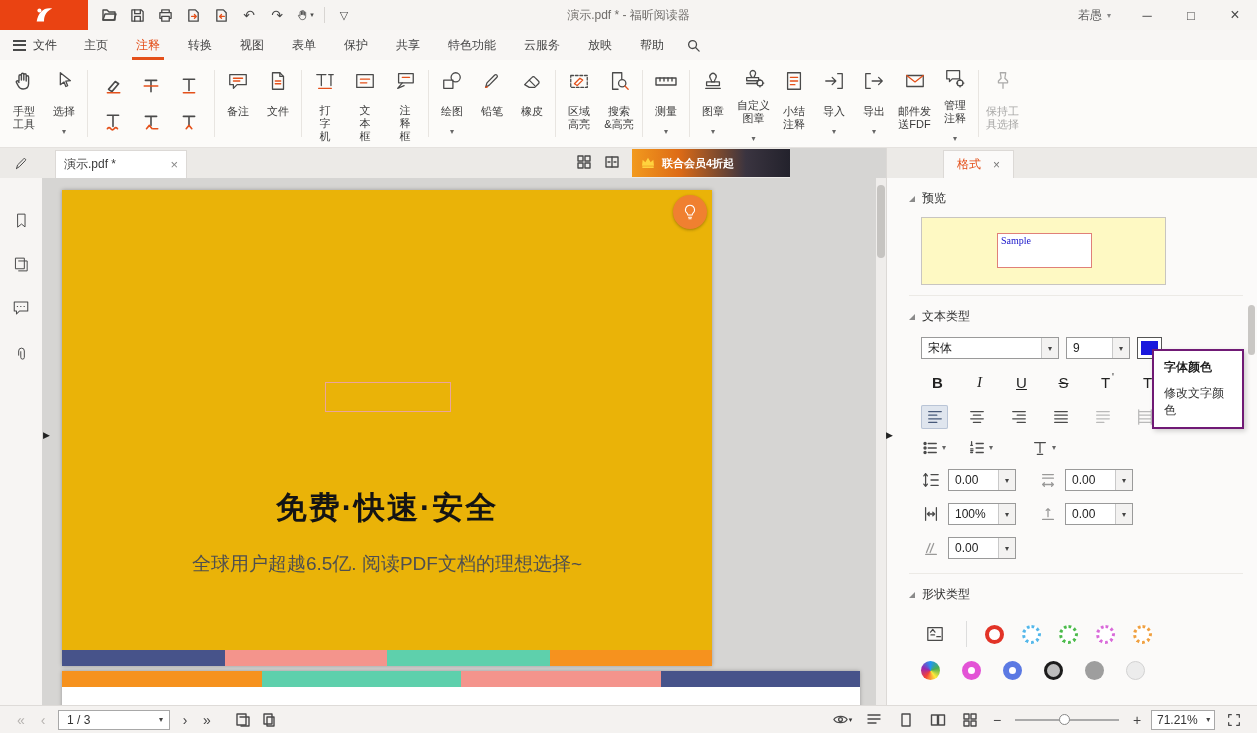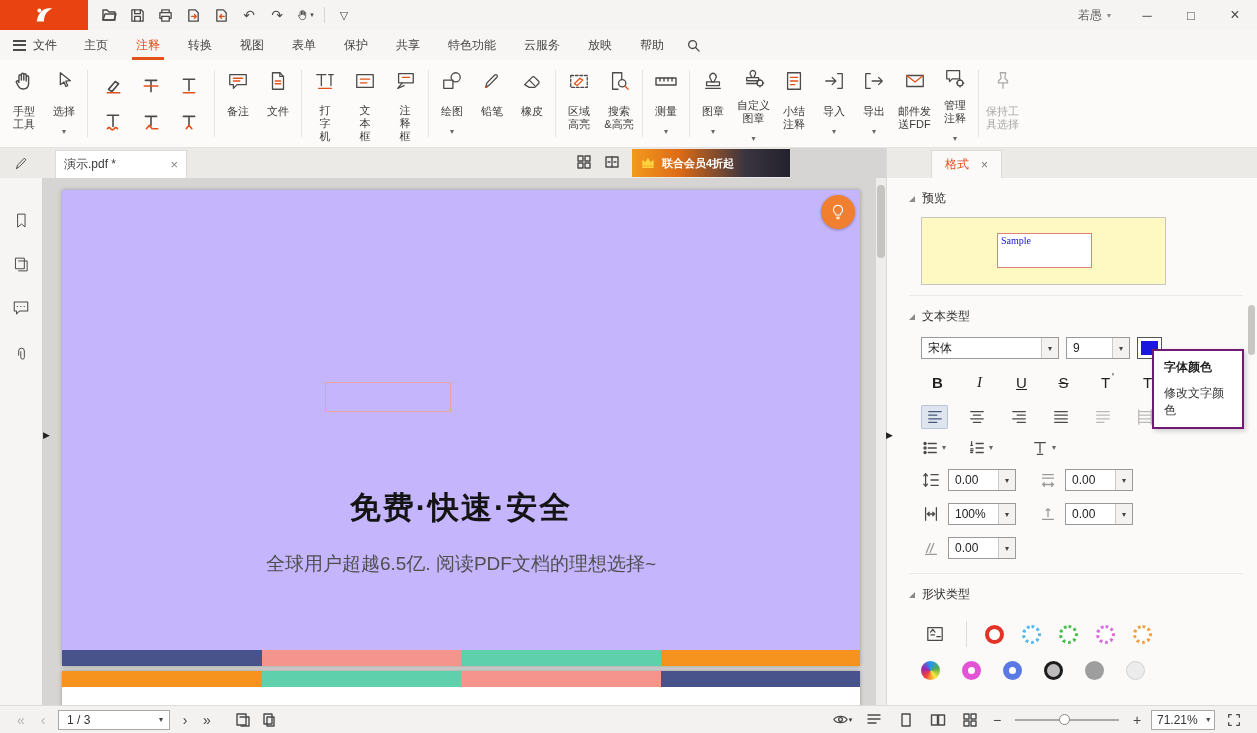--- a/index.html
+++ b/index.html
@@ -46,37 +46,37 @@
   .tclose { margin-left:auto; color:#888; font-size:13px; }
   .tabicons { display:flex; gap:12px; margin-left:auto; align-items:center; height:100%; padding-right:10px; }
   .promo { width:158px; height:28px; display:flex; align-items:center; gap:6px; padding:0 8px; background:linear-gradient(90deg,#f29a1e,#dd6b16 30%,#3a3440 72%,#23222c); color:#fff; font-weight:bold; font-size:11px; flex:none; margin-right:-10px; }
 
   
   .sidebar { position:absolute; top:178px; left:0; width:42px; bottom:28px; background:#f7f5f3; }
   .sico { position:absolute; left:0; width:42px; height:24px; display:flex; align-items:center; justify-content:center; }
 
   
   .docarea { position:absolute; top:178px; left:42px; width:844px; bottom:28px; background:#d6d5d3; overflow:hidden; }
-  .page1 { position:absolute; left:20px; top:12px; width:798px; height:476px; background:#c4b5fd; box-shadow:0 0 4px rgba(0,0,0,.28); }
+  .page1 { position:absolute; left:20px; top:12px; width:650px; height:476px; background:#eab308; box-shadow:0 0 4px rgba(0,0,0,.28); }
   .page2 { position:absolute; left:20px; top:493px; width:798px; height:40px; background:#fff; box-shadow:0 0 4px rgba(0,0,0,.28); }
   .bulb { position:absolute; right:5px; top:5px; width:34px; height:34px; border-radius:50%; background:#f08030; display:flex; align-items:center; justify-content:center; box-shadow:0 1px 3px rgba(0,0,0,.3); }
   .redbox { position:absolute; left:263px; top:192px; width:126px; height:30px; border:1px solid #eba49b; }
   .heading { position:absolute; top:297px; left:0; right:0; text-align:center; font-size:31px; font-weight:bold; color:#141414; letter-spacing:2px; }
   .subtitle { position:absolute; top:361px; left:0; right:0; text-align:center; font-size:19px; color:#4f4f4f; }
   .stripes { position:absolute; left:0; right:0; bottom:0; height:16px; display:flex; }
   .stripes2 { position:absolute; left:0; right:0; top:0; height:16px; display:flex; }
   .stripes i, .stripes2 i { flex:1; }
   .c-navy{background:#47538a} .c-salmon{background:#f4948c} .c-teal{background:#5ed0ac} .c-orange{background:#f6921e}
   .dscroll { position:absolute; right:0; top:0; bottom:0; width:10px; background:#efedeb; }
   .dthumb { position:absolute; left:1px; width:8px; top:7px; height:73px; background:#c6c4c1; border-radius:4px; }
   .handle { position:absolute; font-size:9px; color:#222; z-index:6; }
 
   
   .panel { position:absolute; top:148px; left:886px; right:0; bottom:28px; background:#fbfaf9; border-left:1px solid #dcd9d6; }
-  .ptabrow { height:30px; background:#eceae7; display:flex; align-items:flex-end; padding-left:44px; }
+  .ptabrow { height:30px; background:#eceae7; display:flex; align-items:flex-end; padding-left:56px; }
   .ptab { height:28px; background:#fbfaf9; display:flex; align-items:center; gap:12px; padding:0 13px; color:#e4501a; border:1px solid #dcd9d6; border-bottom:none; }
   .pbody { padding:0 14px 0 22px; }
   .psec { padding-top:2px; }
   .psec + .psec { border-top:1px solid #eceae6; margin-top:8px; }
   .phead { display:flex; align-items:center; gap:7px; padding:10px 0 8px 0; color:#2f2f2f; }
   .tri { width:0; height:0; border-left:6px solid transparent; border-bottom:6px solid #8a8a8a; }
   .pvbox { margin:2px 0 10px 12px; width:245px; height:68px; background:#fef9c3; border:1px solid #c8c5c1; position:relative; }
   .pvrect { position:absolute; left:75px; top:15px; width:95px; height:35px; border:1px solid #e08078; background:#fff; }
   .pvsample { position:absolute; left:3px; top:1px; font-family:"Liberation Serif","DejaVu Serif",serif; font-size:10px; color:#1714c9; }
   .fontrow { display:flex; gap:7px; margin:4px 0 10px 12px; align-items:center; }
@@ -179,20 +179,21 @@
       <span class="qbtn">↷</span>
       <span class="qbtn">
           <svg class="i" width="14" height="14" viewBox="0 0 24 24">
             <path d="M7 12V7a1.2 1.2 0 0 1 2.4 0v4M9.4 11V5.5a1.2 1.2 0 0 1 2.4 0V11M11.8 11V6a1.2 1.2 0 0 1 2.4 0v6M14.2 12V8a1.2 1.2 0 0 1 2.4 0v6.5c0 3.5-2.2 5.5-5.5 5.5-2.5 0-3.8-1-4.8-3l-1.9-3.6c-.6-1.1.8-2.1 1.7-1.2L7 13.5"></path>
           </svg>
           <span style="font-size:7px">▾</span>
         </span>
       <span class="qsep"></span>
       <span class="qbtn" style="font-size:11px">▽</span>
     </div>
+    <div class="tb-title">演示.pdf * - 福昕阅读器</div>
     <div class="tb-right">
       <span class="user">
           <span>若愚</span>
           <span style="font-size:8px;color:#888">▾</span>
         </span>
       <span class="winbtn">─</span>
       <span class="winbtn">□</span>
       <span class="winbtn" style="font-size:16px">×</span>
     </div>
   </div>

